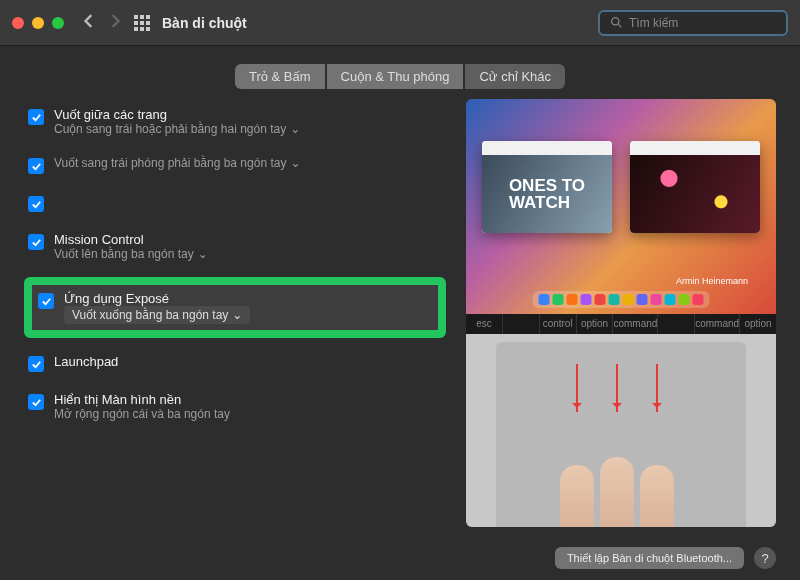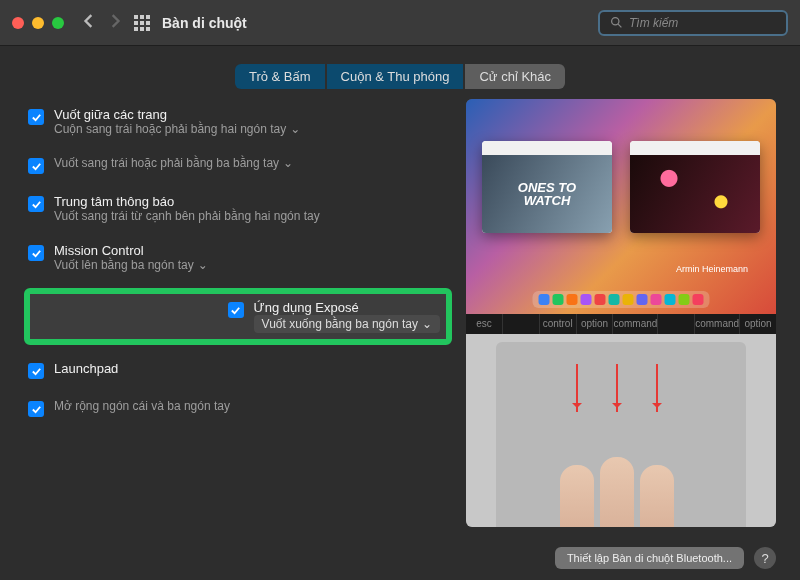--- a/index.html
+++ b/index.html
@@ -33,54 +33,53 @@
   .grid-icon span { background: #ccc; width: 4px; height: 4px; }
   .titlebar-title { font-size: 14px; font-weight: 600; }
   .spacer { flex: 1; }
   .search {
     display: flex; align-items: center; gap: 6px;
     background: #2b2b2b;
     border: 2px solid #4a6f8a;
     border-radius: 6px;
     padding: 4px 10px;
     width: 190px;
-    color: #888; font-size: 12px; font-style: italic;
+    color: #888; font-size: 12px;
   }
   .search svg { width: 13px; height: 13px; }
   
   .tabs-row {
     display: flex; justify-content: center; gap: 2px;
     margin: 18px 0 10px 0;
   }
   .tab {
     padding: 5px 14px; font-size: 13px;
-    background: #0c4a6e; color: #ddd;
+    background: #737373; color: #ddd;
     cursor: pointer;
   }
   .tab:first-child { border-radius: 6px 0 0 6px; }
   .tab:last-child { border-radius: 0 6px 6px 0; }
   .tab.active { background: #5e5e5e; }
   
   .main {
     display: flex;
     padding: 0 24px 14px 24px;
-    gap: 14px;
+    gap: 20px;
     height: 442px;
   }
   .settings-col { flex: 1; display: flex; flex-direction: column; gap: 12px; padding-top: 4px;}
   .setting {
     display: flex; gap: 10px;
     padding: 4px 4px;
     border-radius: 6px;
   }
   .setting.highlight {
-    border: 6px solid #22c55e;
+    border: 8px solid #22c55e;
     background: #3d3d3d;
     padding: 6px 6px;
-    justify-content: flex-end;
   }
   .chk {
     width: 16px; height: 16px; background: #0a84ff; border-radius: 3px;
     flex: 0 0 16px; margin-top: 2px;
     display: flex; align-items: center; justify-content: center;
   }
   .chk svg { width: 11px; height: 11px; }
   .setting-text { display: flex; flex-direction: column; }
   .s-title { font-size: 13px; color: #f0f0f0; }
   .s-sub { font-size: 12px; color: #9d9d9d; display: flex; align-items: center; gap: 4px;}
@@ -103,24 +102,24 @@
   }
   .window {
     position: absolute; top: 42px; width: 130px; height: 92px;
     background: #fff; border-radius: 4px; overflow: hidden;
     box-shadow: 0 4px 14px rgba(0,0,0,.4);
   }
   .window.left { left: 16px; }
   .window.right { right: 16px; }
   .window-bar { height: 14px; background: #f1f1f1; }
   .window.left .wc { height: 78px; background: linear-gradient(120deg,#3a4a5a,#88a0b0); display:flex;align-items:center;justify-content:center;}
-  .window.left .wc span { color:#fff; font-weight:800; font-size:13px; line-height:1; text-align:center; font-style:italic;}
+  .window.left .wc span { color:#fff; font-weight:800; font-size:17px; line-height:1; text-align:left; }
   .window.right .wc { height: 78px; background: linear-gradient(120deg,#1a0a0a,#5a1a2a);}
   .window.right .wc::before{content:"";display:block;height:100%;background:radial-gradient(circle at 30% 30%,#ff6b9d 0 8px,transparent 9px),radial-gradient(circle at 70% 60%,#ffd93d 0 6px,transparent 7px);}
-  .wr-label{position:absolute;bottom:40px;right:28px;color:#fff;font-size:9px;}
+  .wr-label{position:absolute;bottom:28px;right:28px;color:#fff;font-size:9px;}
   .dock {
     position: absolute; bottom: 6px; left: 50%; transform: translateX(-50%);
     display: flex; gap: 3px;
     background: rgba(255,255,255,.2); padding: 3px 6px; border-radius: 6px;
   }
   .dock span { width: 11px; height: 11px; border-radius: 3px; }
   .keys {
     height: 20px; background: #1a1a1a;
     display: flex; font-size: 10px; color: #888;
   }
@@ -231,36 +230,32 @@
     </div>
 
     <div class="setting">
       <div class="chk">
           <svg viewBox="0 0 12 12">
             <path d="M2 6 L5 9 L10 3" stroke="#fff" stroke-width="2" fill="none"></path>
           </svg>
         </div>
       <div class="setting-text">
         <div class="s-sub">
-            <span>Vuốt sang trái hoặc phải bằng ba bằng tay</span>
+            <span>Vuốt sang trái phóng phải bằng ba ngón tay</span>
             <span class="chev">⌄</span>
           </div>
       </div>
     </div>
 
     <div class="setting">
       <div class="chk">
           <svg viewBox="0 0 12 12">
             <path d="M2 6 L5 9 L10 3" stroke="#fff" stroke-width="2" fill="none"></path>
           </svg>
         </div>
-      <div class="setting-text">
-        <div class="s-title">Trung tâm thông báo</div>
-        <div class="s-sub">Vuốt sang trái từ cạnh bên phải bằng hai ngón tay</div>
-      </div>
     </div>
 
     <div class="setting">
       <div class="chk">
           <svg viewBox="0 0 12 12">
             <path d="M2 6 L5 9 L10 3" stroke="#fff" stroke-width="2" fill="none"></path>
           </svg>
         </div>
       <div class="setting-text">
         <div class="s-title">Mission Control</div>
@@ -297,20 +292,21 @@
       </div>
     </div>
 
     <div class="setting">
       <div class="chk">
           <svg viewBox="0 0 12 12">
             <path d="M2 6 L5 9 L10 3" stroke="#fff" stroke-width="2" fill="none"></path>
           </svg>
         </div>
       <div class="setting-text">
+        <div class="s-title">Hiển thị Màn hình nền</div>
         <div class="s-sub">Mở rộng ngón cái và ba ngón tay</div>
       </div>
     </div>
 
   </div>
 
   <div class="preview">
     <div class="screen">
       <div class="window left">
         <div class="window-bar"></div>

